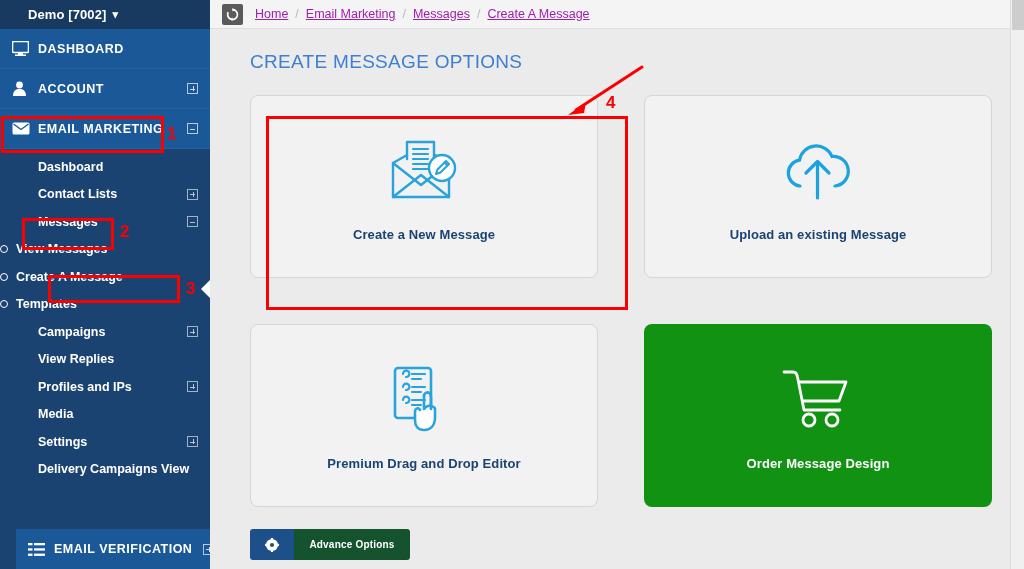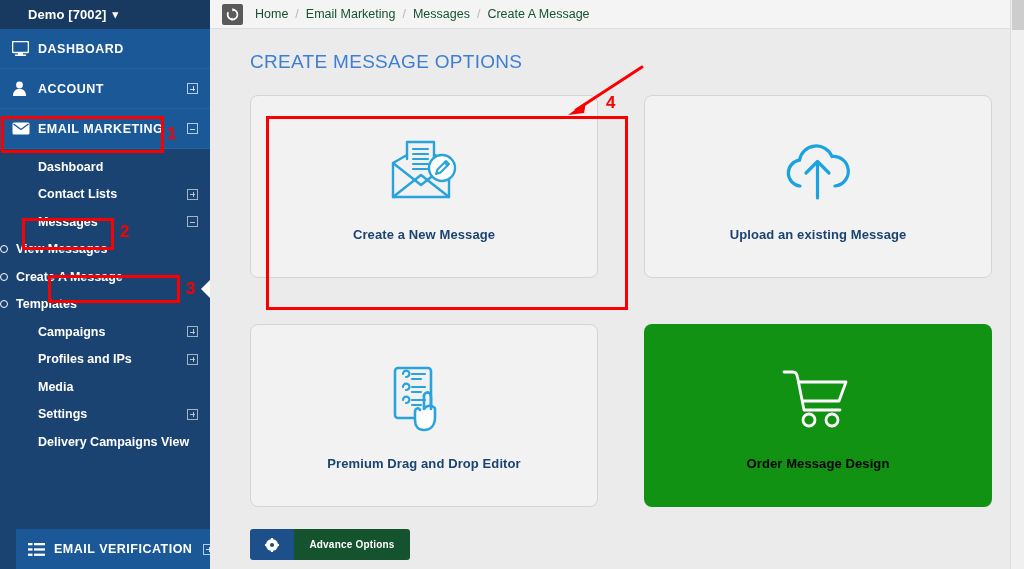--- a/index.html
+++ b/index.html
@@ -145,21 +145,21 @@
     display: flex; align-items: center; justify-content: center;
     margin-right: 12px;
   }
   .crumbs {
     display: flex;
     align-items: center;
     font-size: 12.5px;
     color: #6e6e6e;
   }
   .crumbs .sep { margin: 0 7px; color: #b9b9b9; }
-  .crumbs .crumb { color: #14532d; }
+  .crumbs .crumb { color: #a21caf; text-decoration: underline; }
 
   .content {
     position: relative;
     padding: 22px 26px 0 40px;
     height: 540px;
   }
 
   .page-title {
     color: #3e7fd1;
     font-size: 19px;
@@ -198,21 +198,21 @@
   .card .card-label {
     font-size: 13px;
     font-weight: bold;
     color: #1b4372;
     letter-spacing: .1px;
   }
   .card.green {
     background: #129212;
     border: none;
   }
-  .card.green .card-label { color: #000000; }
+  .card.green .card-label { color: #ffffff; }
 
   .advance-btn {
     margin-top: 22px;
     display: inline-flex;
     align-items: stretch;
     height: 31px;
     border-radius: 3px;
     overflow: hidden;
     width: 160px;
   }
@@ -356,20 +356,23 @@
       <div class="sub2-item">
         <span class="ring"></span>
         <span>Templates</span>
       </div>
 
       <div class="sub-item">
         <span class="lbl">Campaigns</span>
         <span class="plusbox"></span>
       </div>
 
+      <div class="sub-item">
+        <span class="lbl">View Replies</span>
+      </div>
 
       <div class="sub-item">
         <span class="lbl">Profiles and IPs</span>
         <span class="plusbox"></span>
       </div>
 
       <div class="sub-item">
         <span class="lbl">Media</span>
       </div>
 

